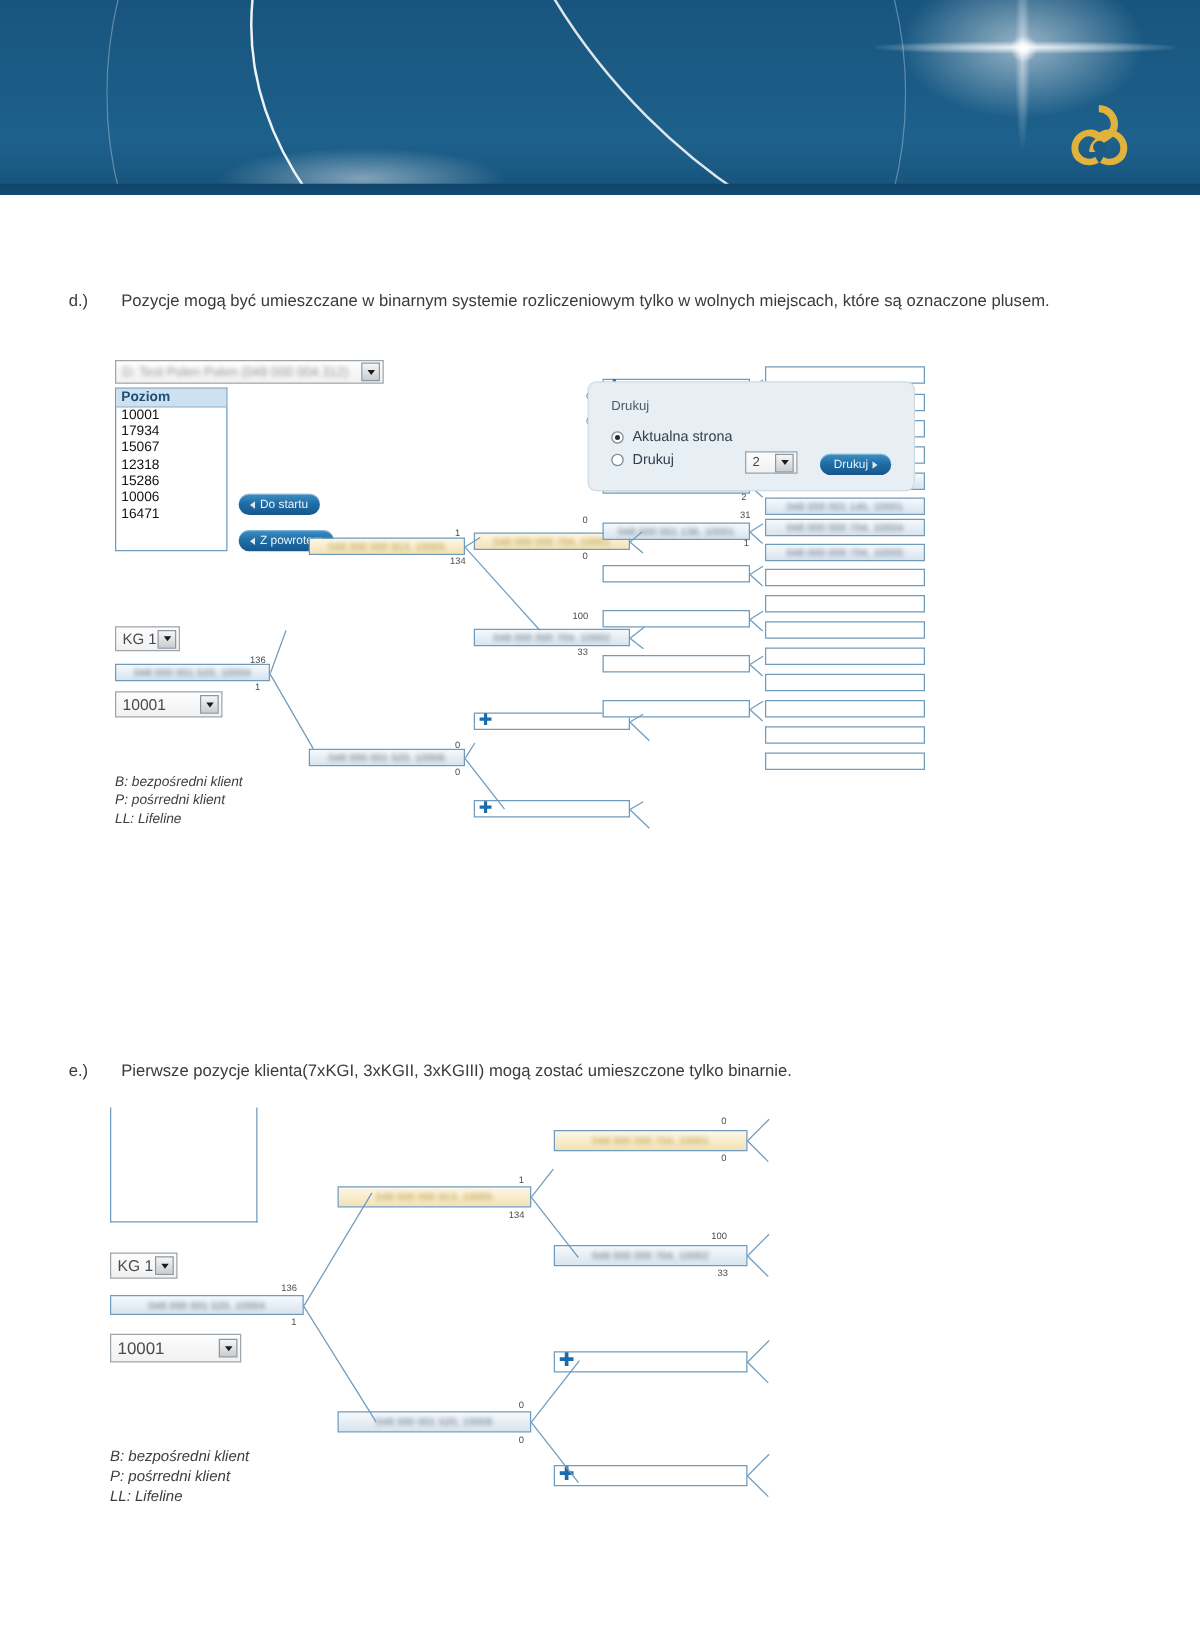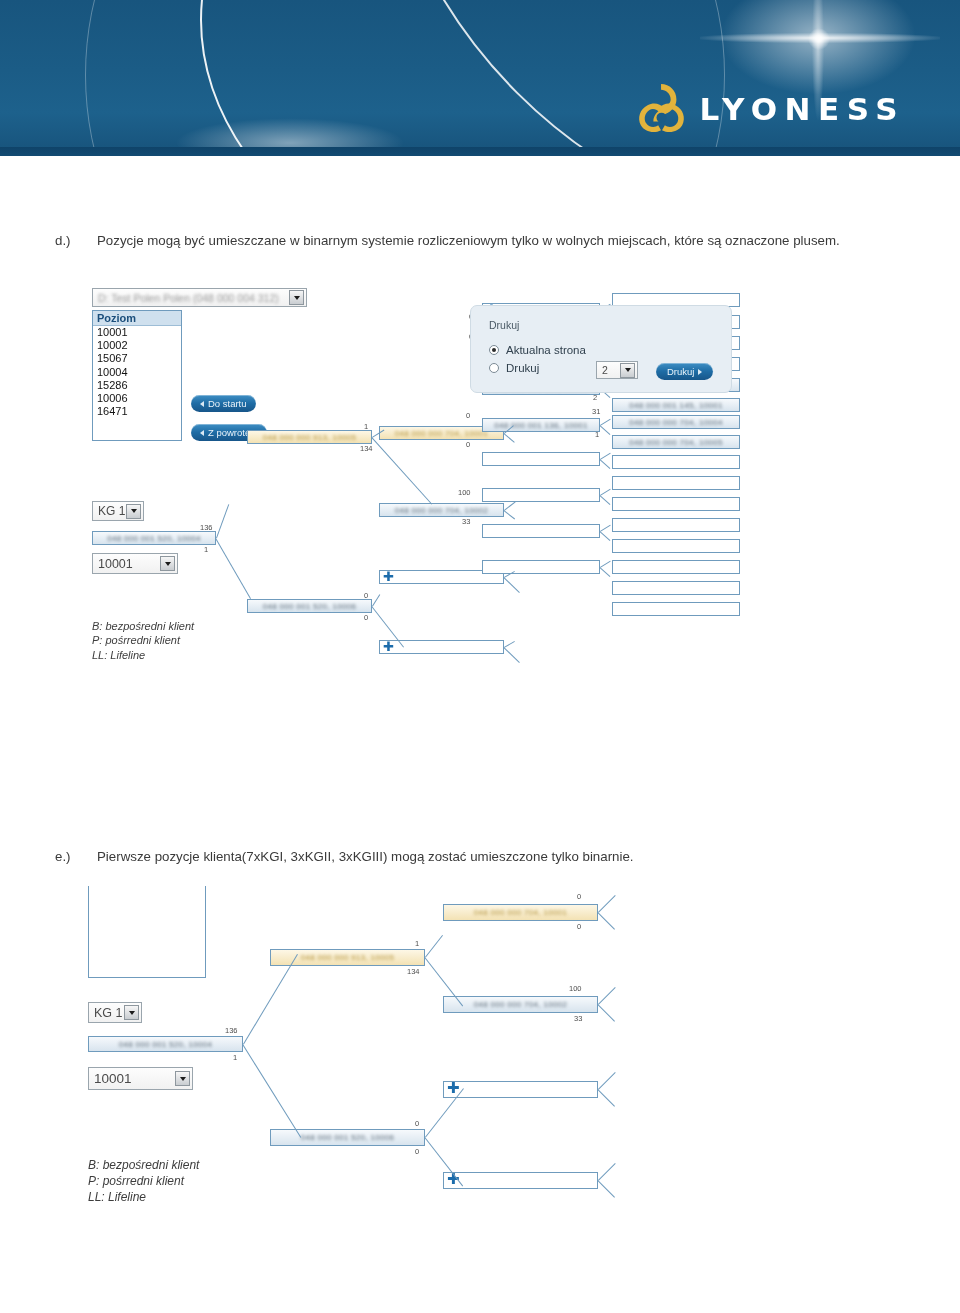--- a/index.html
+++ b/index.html
@@ -184,21 +184,20 @@
 
   <div class="logo">
     <svg class="logo-mark" viewBox="0 0 52 54">
       <g fill="#E2B33C">
         <path d="M25 1 C34 1 41 8 41 17 C41 24 36 29 30 32 C26 34 23 36 23 40 L17 40 C17 33 22 29 27 26 C31 24 35 21 35 17 C35 11 30 7 25 7 Z"></path>
         <path d="M4 44 C0 36 3 27 11 23 C17 20 24 21 28 26 L24 31 C21 27 16 26 13 28 C8 31 7 37 9 41 C12 46 18 47 22 44 L25 49 C18 53 8 51 4 44 Z"></path>
         <path d="M47 44 C43 51 33 53 26 49 L29 44 C33 47 39 46 42 41 C44 37 43 31 38 28 C35 26 30 27 27 31 L23 26 C27 21 34 20 40 23 C48 27 51 36 47 44 Z"></path>
         <circle cx="25.5" cy="36" r="5.2" fill="#1B5C86"></circle>
       </g>
     </svg>
-    <span class="logo-text">LYONESS</span>
   </div>
 
   <div class="banner-stripe"></div>
 </div>
 
 <div class="para" id="para-d">
   <span class="marker">d.)</span>
   <span class="txt">Pozycje mogą być umieszczane w binarnym systemie rozliczeniowym tylko w wolnych miejscach, które są oznaczone plusem.</span>
 </div>
 
@@ -207,23 +206,23 @@
   <div class="combo blurred" style="left:0px;top:0px;width:215px;">
     <span class="cval">D: Test Polen Polen (048 000 004 312)</span>
     <span class="cbtn">
         <i></i>
       </span>
   </div>
 
   <div class="listbox" style="left:0px;top:22px;width:90px;height:131px;">
     <div class="lb-head">Poziom</div>
     <div class="lb-row">10001</div>
-    <div class="lb-row">10002</div>
+    <div class="lb-row">17934</div>
     <div class="lb-row">15067</div>
-    <div class="lb-row">10004</div>
+    <div class="lb-row">12318</div>
     <div class="lb-row">15286</div>
     <div class="lb-row">10006</div>
     <div class="lb-row">16471</div>
   </div>
 
   <div class="pill" style="left:99px;top:107px;">
     <span class="tri-l"></span>
     <span>Do startu</span>
   </div>
   <div class="pill" style="left:99px;top:136px;">

